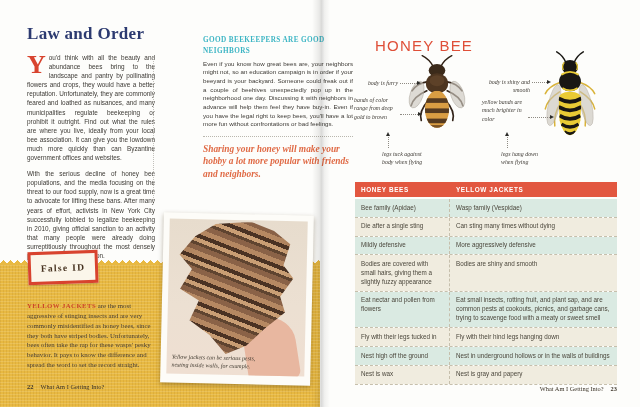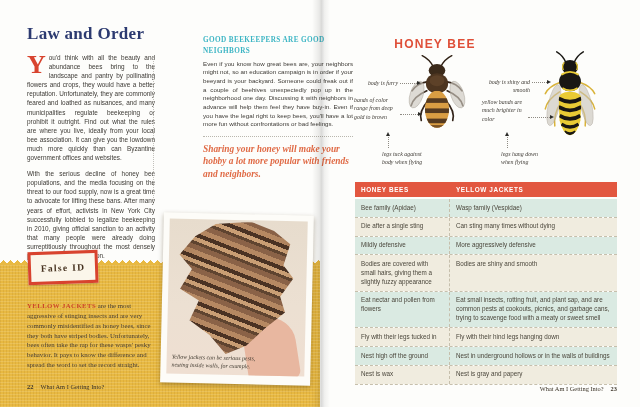--- a/index.html
+++ b/index.html
@@ -67,21 +67,21 @@
   .nest { position:absolute; left:4%; top:1%; width:92%; height:92%;
           background:
             radial-gradient(ellipse at 50% 40%, rgba(0,0,0,0) 52%, rgba(60,35,20,.28) 100%),
             repeating-linear-gradient(200deg, #b58862 0 5px, #4a3223 5px 9px, #c99e74 9px 13px, #5f4430 13px 16px, #8a6247 16px 21px);
           clip-path:polygon(32% 2%, 60% 0%, 78% 6%, 91% 15%, 86% 30%, 94% 39%, 84% 52%, 88% 63%, 72% 75%, 58% 87%, 42% 93%, 29% 80%, 13% 70%, 20% 56%, 5% 48%, 14% 34%, 4% 24%, 16% 11%); }
   .photo-caption { position:absolute; left:5px; bottom:4px; width:100px;
           font-family:"Liberation Serif",serif; font-style:italic; font-size:5.9px; line-height:1.35;
           color:#3b352b; }
 
   
-  .bee-title { position:absolute; font-weight:bold; font-size:12px; letter-spacing:1.2px; text-align:center; }
+  .bee-title { position:absolute; font-weight:normal; font-size:15px; letter-spacing:1.2px; text-align:left; }
   .hb-title { left:55px; top:37px; width:120px; color:#df4f38; }
   .yj-title { left:180px; top:37px; width:136px; color:#e8992e; }
 
   .bee-svg { position:absolute; }
   .hb-svg { left:80px; top:52px; width:74px; }
   .yj-svg { left:212px; top:50px; width:76px; }
 
   .lbl { position:absolute; font-family:"Liberation Serif",serif; font-style:italic;
          font-size:5.9px; line-height:1.4; color:#3f3b35; }
   .hb-l1 { left:26px; top:79px;  width:52px; text-align:right; }

